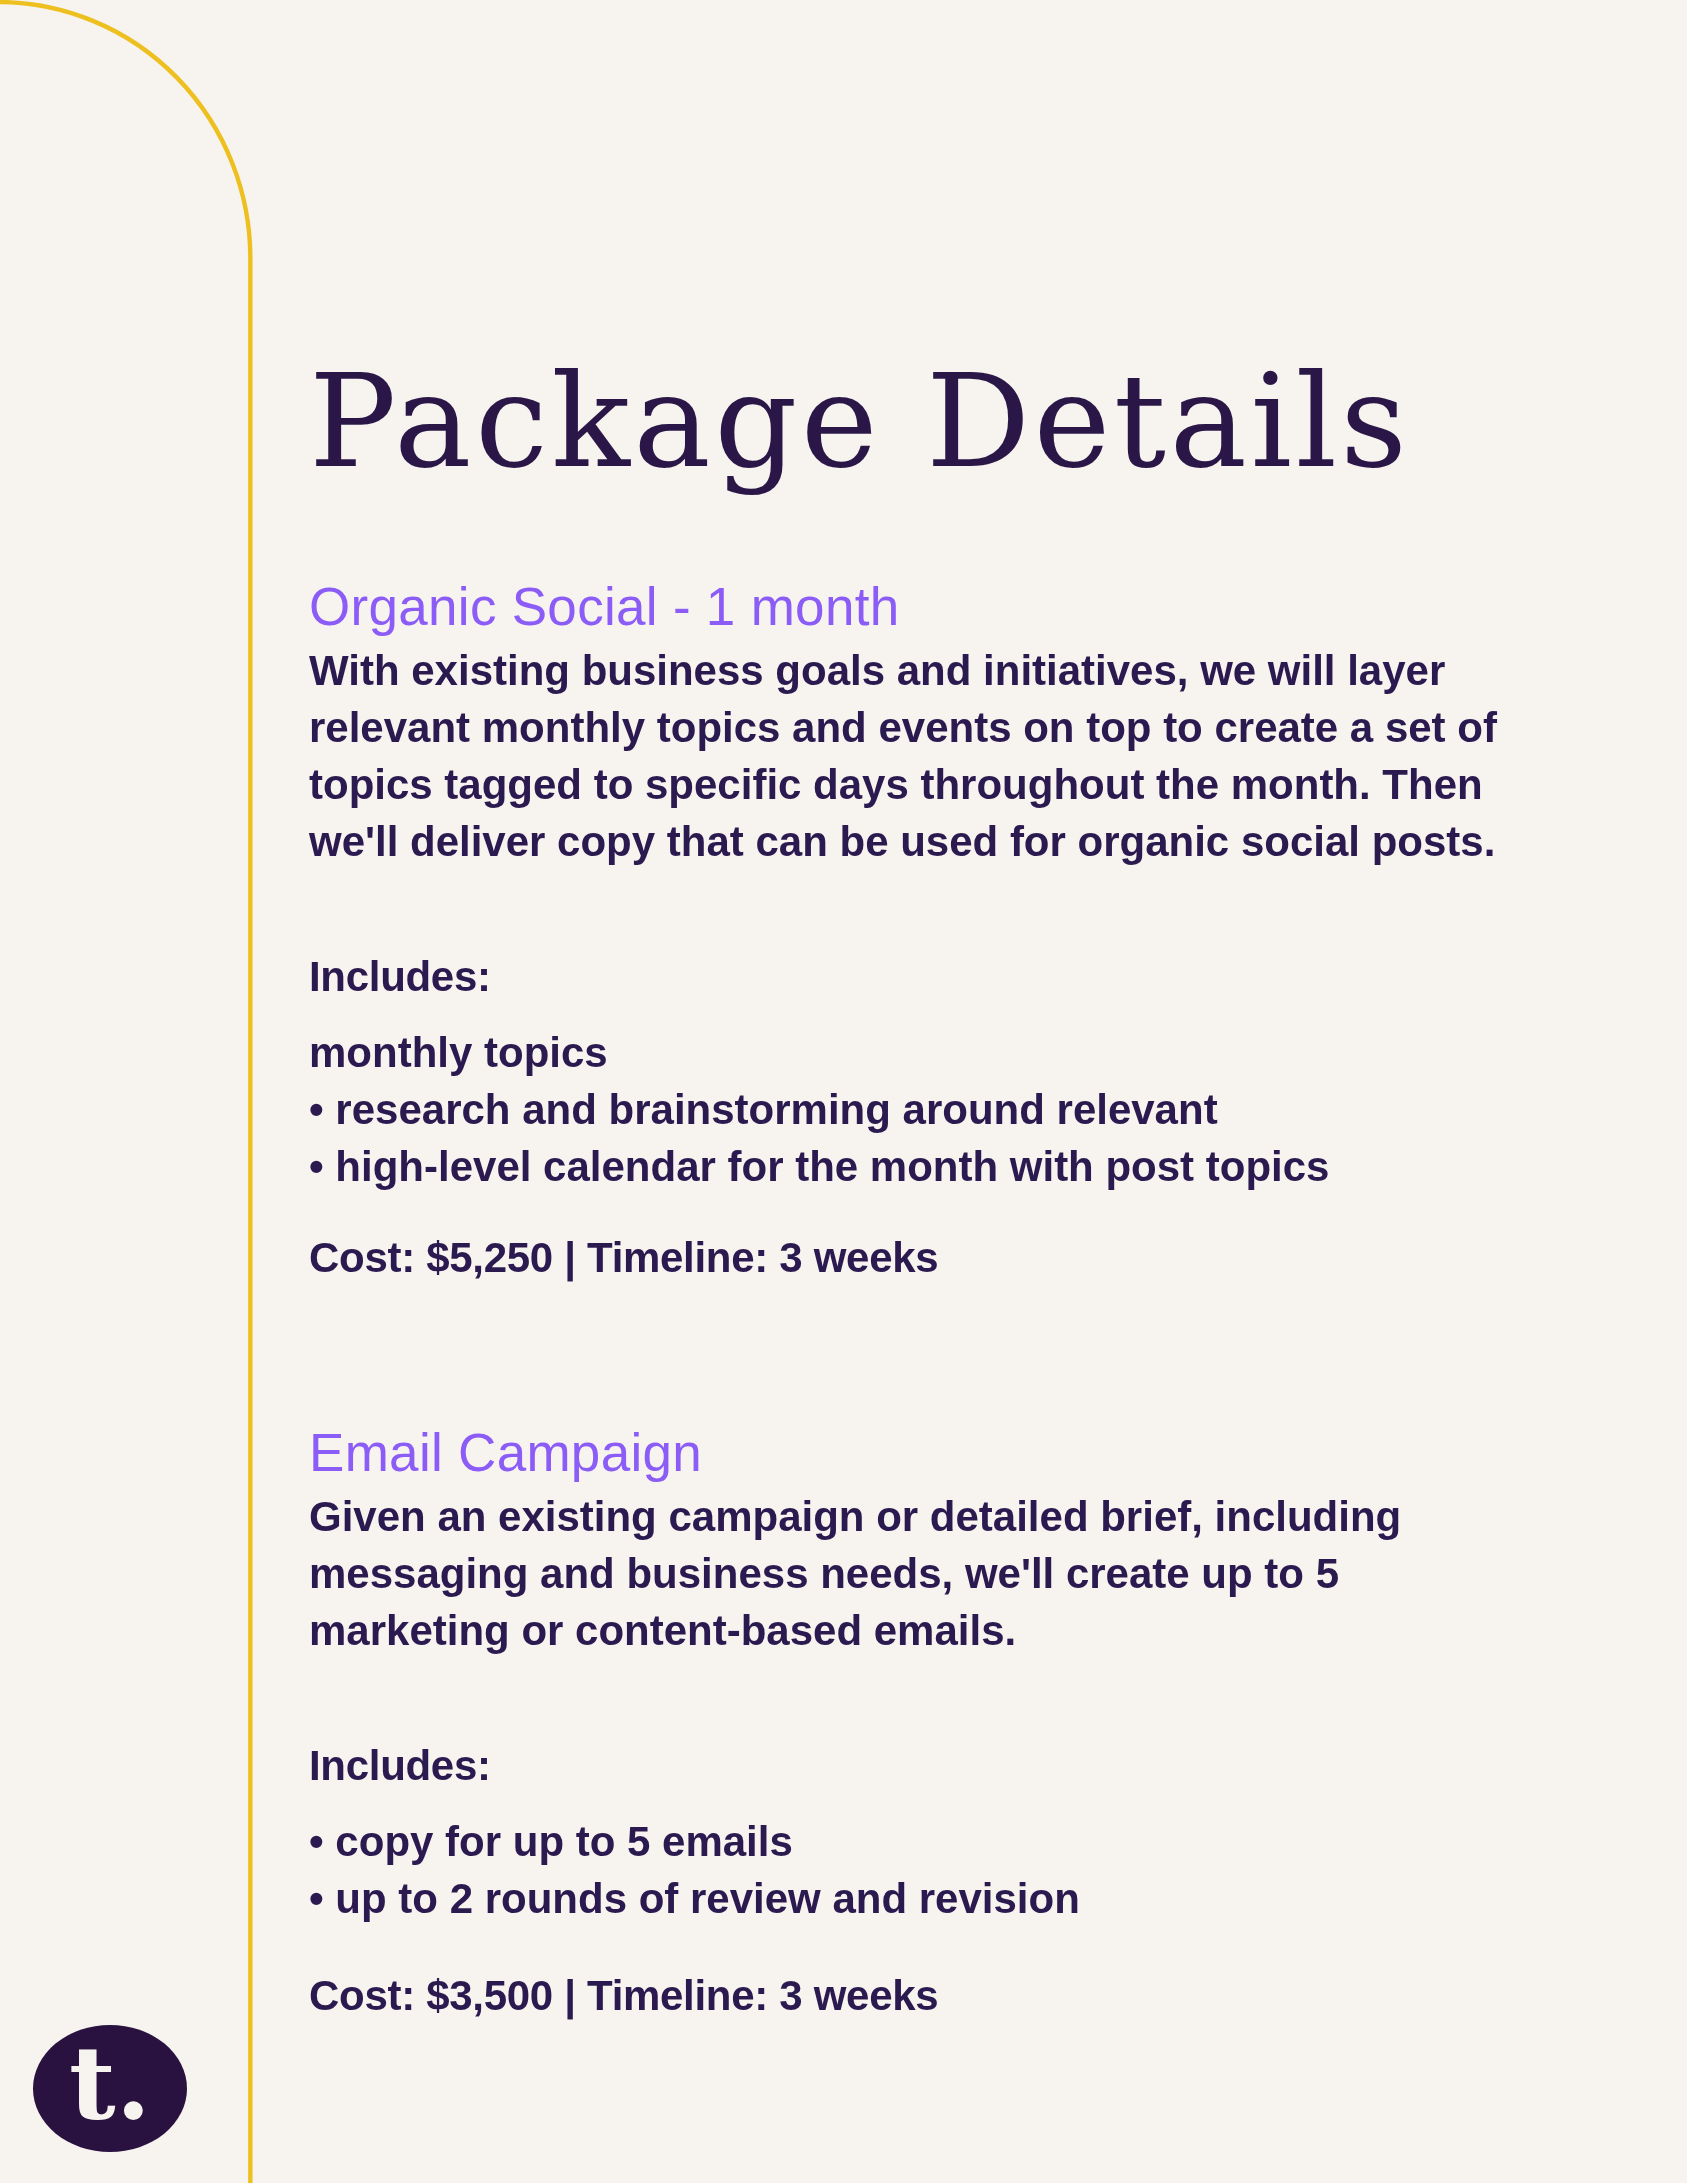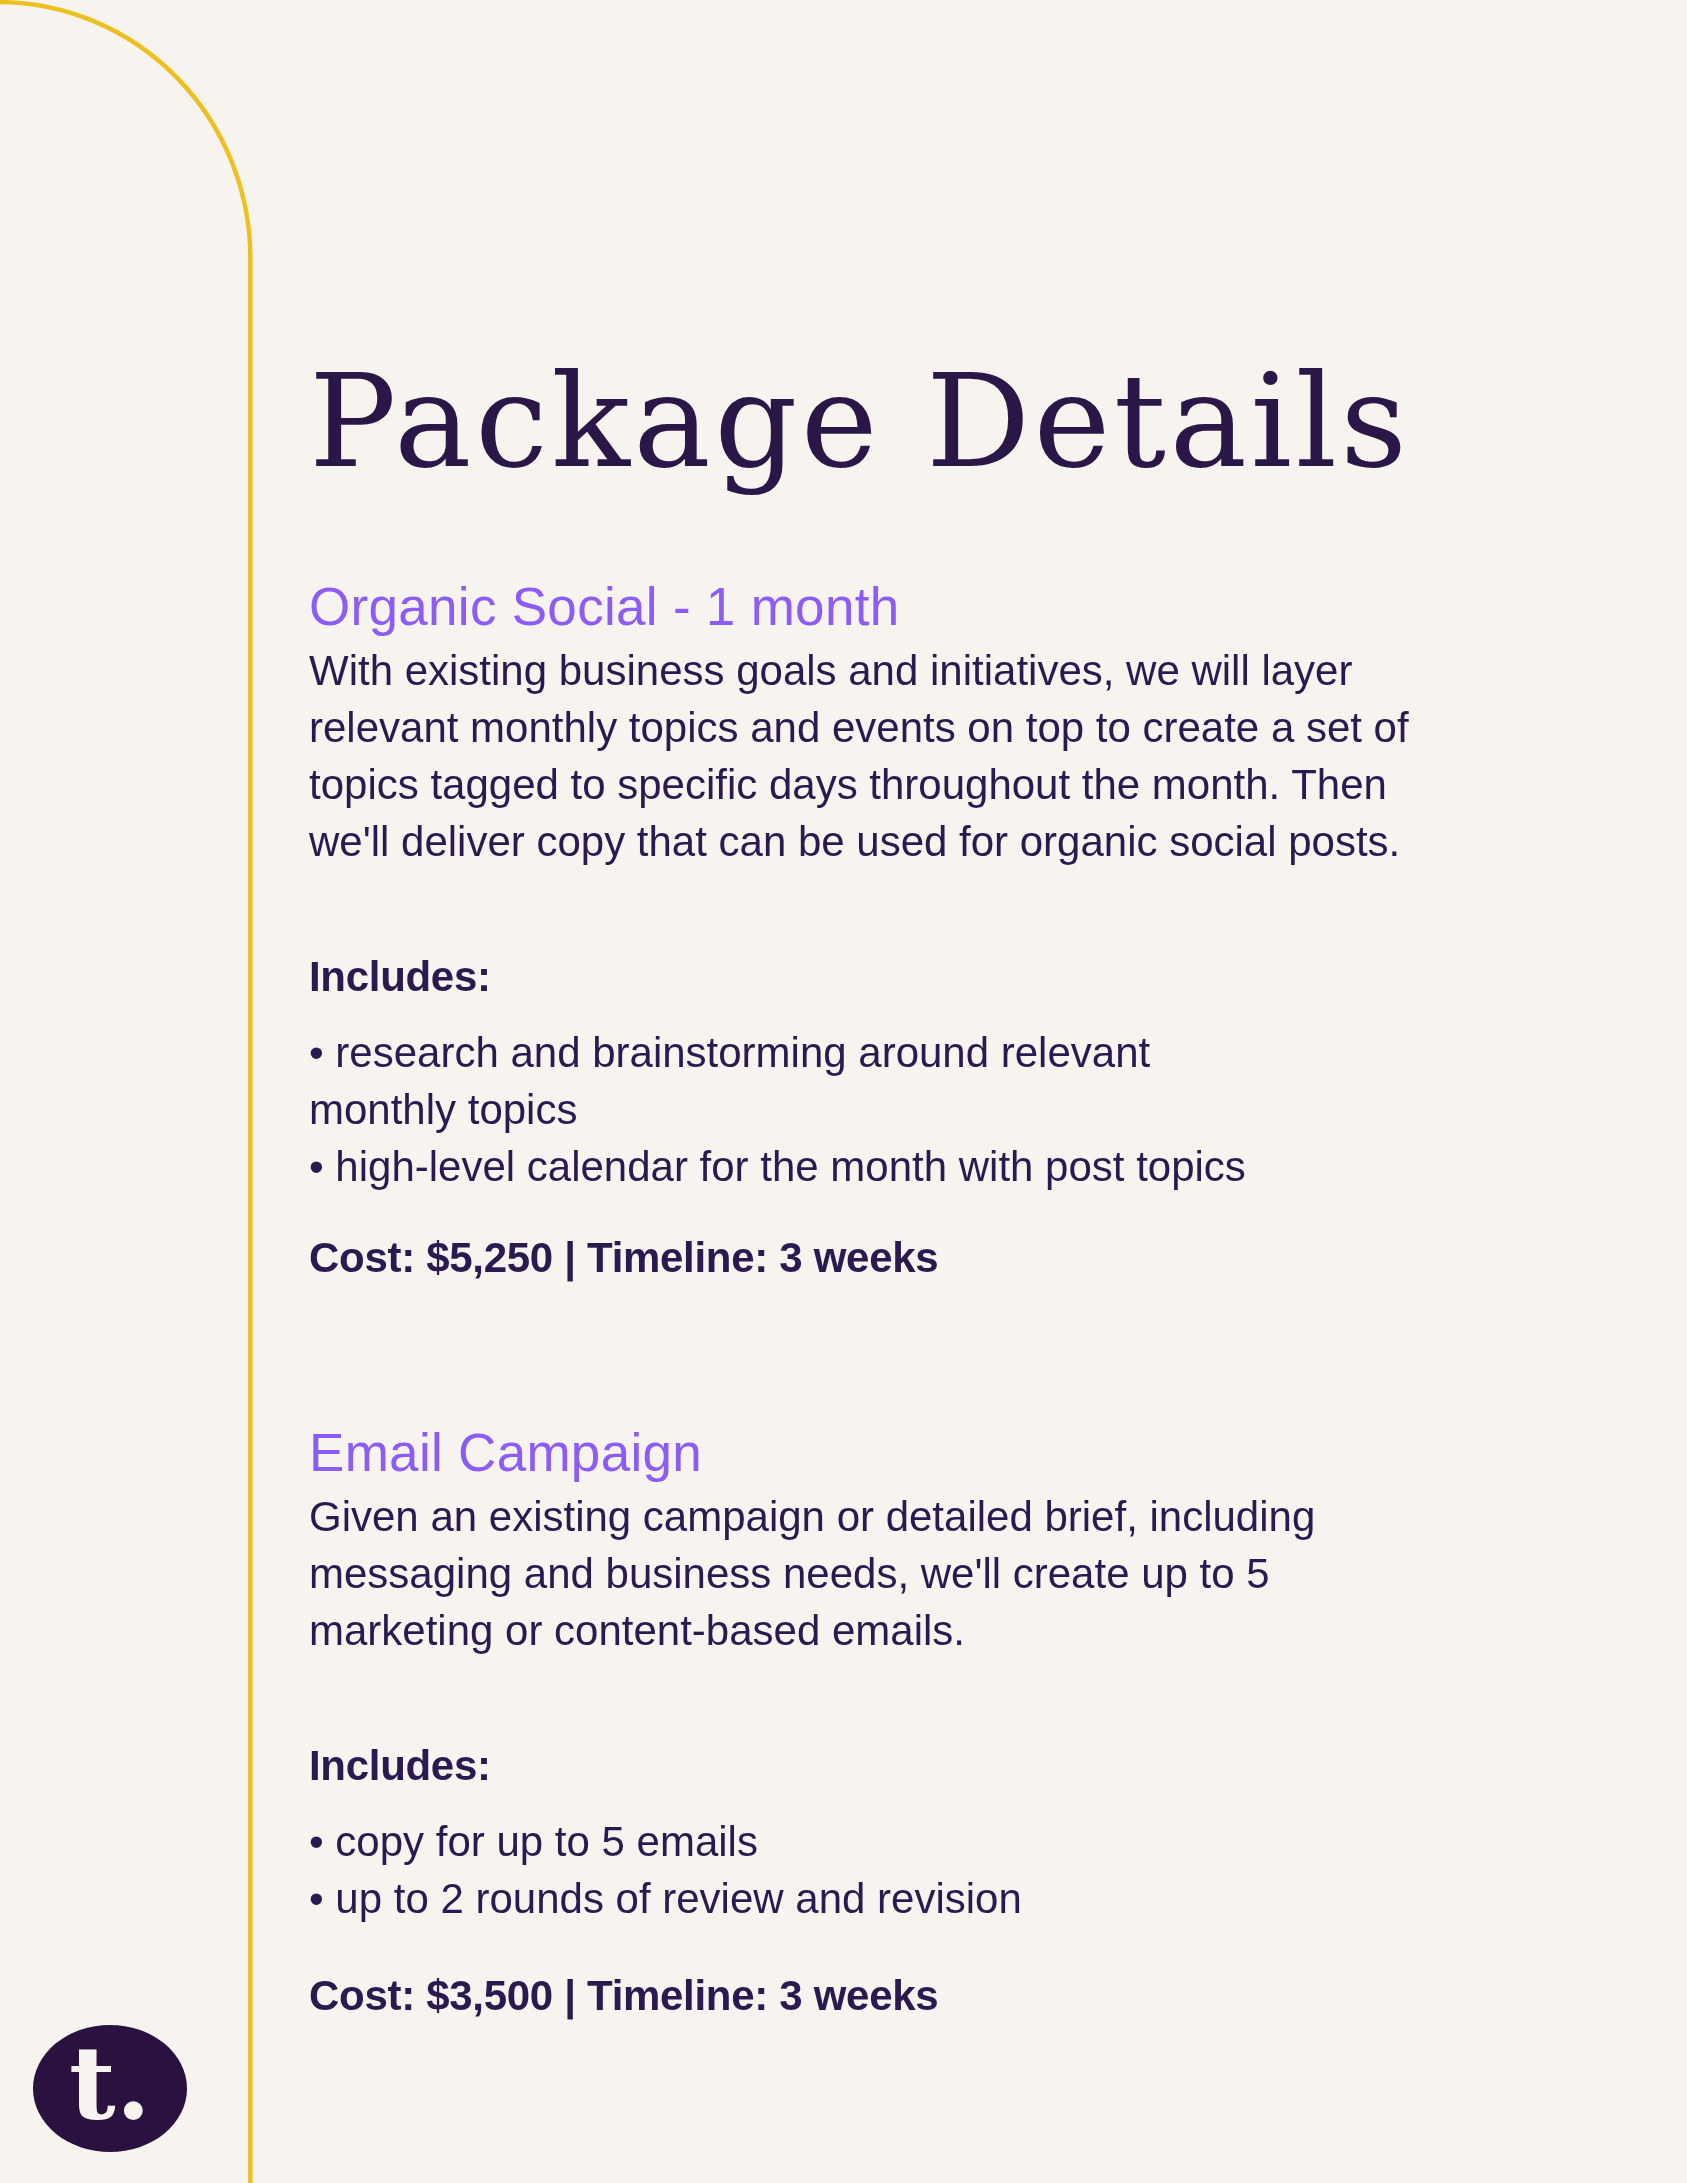--- a/index.html
+++ b/index.html
@@ -44,21 +44,21 @@
     white-space: nowrap;
     letter-spacing: 0.3px;
   }
   section.sec2 h3.section-heading { margin-top: 135px; }
   .para {
     margin-top: 4px;
     font-size: 42px;
     line-height: 57px;
     font-weight: 400;
   }
-  .line { white-space: nowrap; }
+  .line { white-space: nowrap; font-weight: bold; }
   .includes {
     margin-top: 78px;
     font-size: 42px;
     line-height: 57px;
     font-weight: 700;
     letter-spacing: -0.3px;
   }
   .bullets { margin-top: 19px; }
   .cost {
     margin-top: 34px;
@@ -105,22 +105,22 @@
     <section class="sec1">
       <h3 class="section-heading">Organic Social - 1 month</h3>
       <div class="para">
           <div class="line">With existing business goals and initiatives, we will layer</div>
           <div class="line">relevant monthly topics and events on top to create a set of</div>
           <div class="line">topics tagged to specific days throughout the month. Then</div>
           <div class="line">we'll deliver copy that can be used for organic social posts.</div>
         </div>
       <div class="includes">Includes:</div>
       <div class="para bullets">
+          <div class="line">monthly topics</div>
           <div class="line">• research and brainstorming around relevant</div>
-          <div class="line">monthly topics</div>
           <div class="line">• high-level calendar for the month with post topics</div>
         </div>
       <div class="cost">Cost: $5,250 | Timeline: 3 weeks</div>
     </section>
 
     <section class="sec2">
       <h3 class="section-heading">Email Campaign</h3>
       <div class="para">
           <div class="line">Given an existing campaign or detailed brief, including</div>
           <div class="line">messaging and business needs, we'll create up to 5</div>

